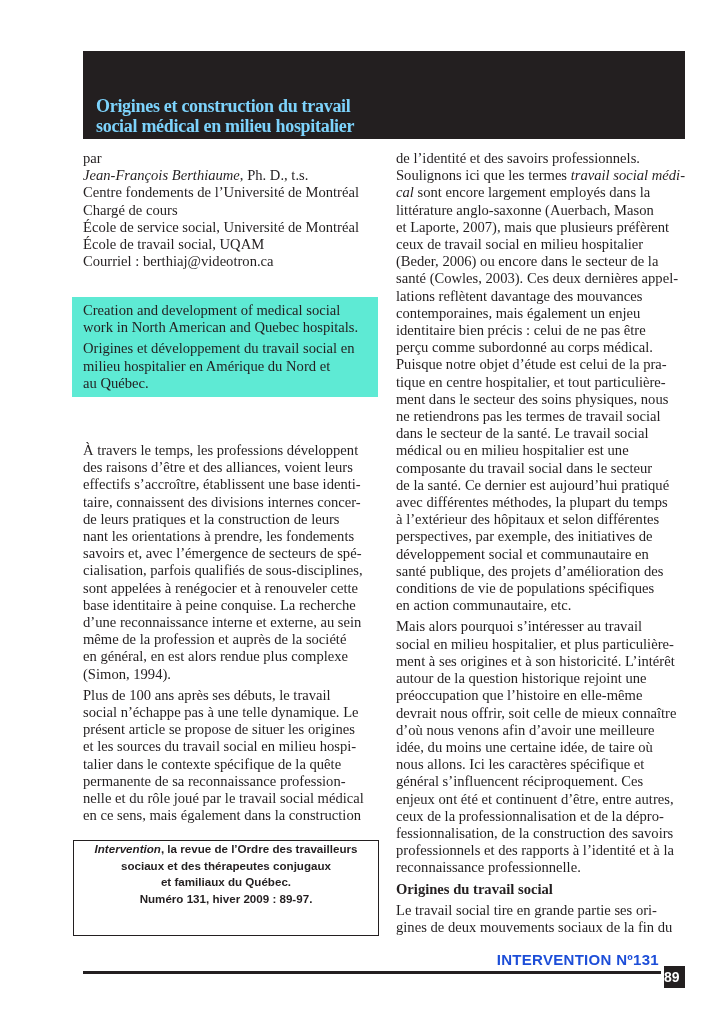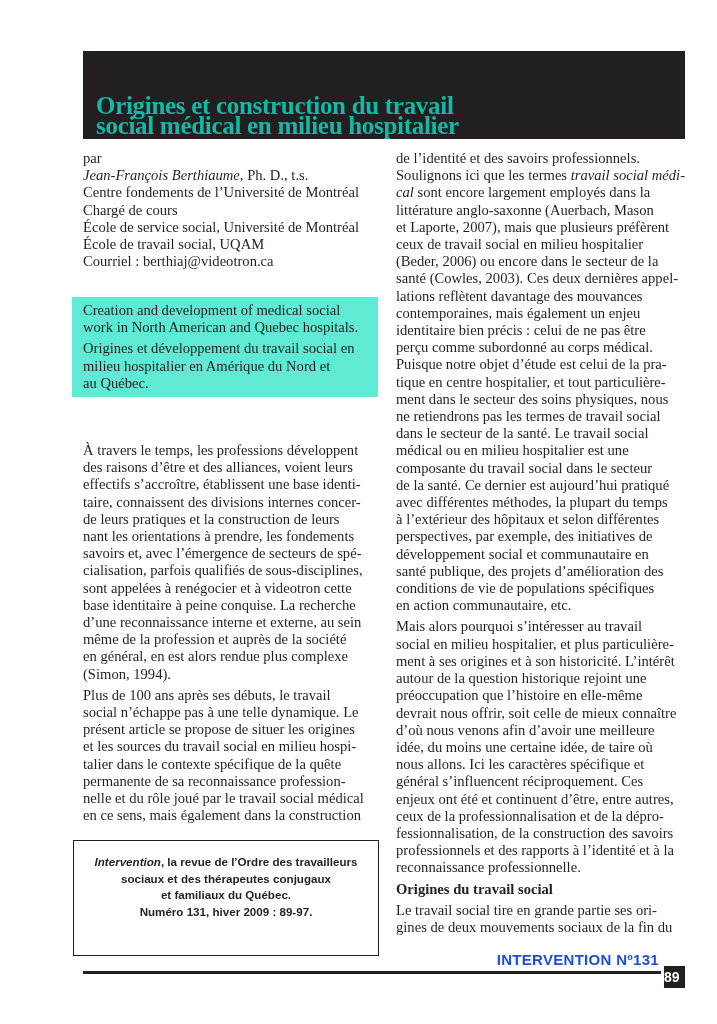--- a/index.html
+++ b/index.html
@@ -11,23 +11,23 @@
       position: relative;
       font-family: "DejaVu Serif", "Liberation Serif", serif;
       color: #231f20;
     }
     .title-band {
       position: absolute; left: 83px; top: 51px; width: 602px; height: 88px;
       background: #231f20;
     }
     .title-text {
       position: absolute; left: 13px; bottom: 3px;
-      color: #14b8a6;
+      color: #7dd3fc;
       font-family: "Liberation Serif", serif;
-      font-size: 25px; line-height: 20px; font-weight: bold;
+      font-size: 18px; line-height: 20px; font-weight: bold;
       letter-spacing: -0.3px;
     }
     .title-text span { display: block; }
 
     .col {
       position: absolute;
       font-family: "Liberation Serif", serif;
       font-size: 14.6px; line-height: 17.2px;
       color: #231f20;
     }
@@ -53,25 +53,25 @@
     .para { text-align: justify; }
     .para + .para { margin-top: 4px; }
     .para .line { display: block; white-space: nowrap; text-align: left; }
 
     .section-heading {
       font-weight: bold; margin-top: 4px; margin-bottom: 4px;
       font-size: 14.6px;
     }
 
     .citation-box {
-      position: absolute; left: 73px; top: 840px; width: 306px; height: 116px;
+      position: absolute; left: 73px; top: 840px; width: 306px; height: 96px;
       border: 1.5px solid #231f20;
       font-family: "Liberation Sans", sans-serif;
       font-weight: bold; font-size: 11.6px; line-height: 16.5px;
-      text-align: center; padding-top: 13px;
+      text-align: center; 
     }
     .citation-box div { white-space: nowrap; }
     .citation-box em { font-style: italic; }
 
     .footer-rule {
       position: absolute; left: 83px; top: 971px; width: 578px; height: 3px;
       background: #231f20;
     }
     .footer-label {
       position: absolute; right: 58px; top: 951px;
@@ -121,21 +121,21 @@
 <div class="col col-left body-left">
   <div class="para">
     <span class="line">À travers le temps, les professions développent</span>
     <span class="line">des raisons d’être et des alliances, voient leurs</span>
     <span class="line">effectifs s’accroître, établissent une base identi-</span>
     <span class="line">taire, connaissent des divisions internes concer-</span>
     <span class="line">de leurs pratiques et la construction de leurs</span>
     <span class="line">nant les orientations à prendre, les fondements</span>
     <span class="line">savoirs et, avec l’émergence de secteurs de spé-</span>
     <span class="line">cialisation, parfois qualifiés de sous-disciplines,</span>
-    <span class="line">sont appelées à renégocier et à videotron cette</span>
+    <span class="line">sont appelées à renégocier et à renouveler cette</span>
     <span class="line">base identitaire à peine conquise. La recherche</span>
     <span class="line">d’une reconnaissance interne et externe, au sein</span>
     <span class="line">même de la profession et auprès de la société</span>
     <span class="line">en général, en est alors rendue plus complexe</span>
     <span class="line">(Simon, 1994).</span>
   </div>
   <div class="para">
     <span class="line">Plus de 100 ans après ses débuts, le travail</span>
     <span class="line">social n’échappe pas à une telle dynamique. Le</span>
     <span class="line">présent article se propose de situer les origines</span>

